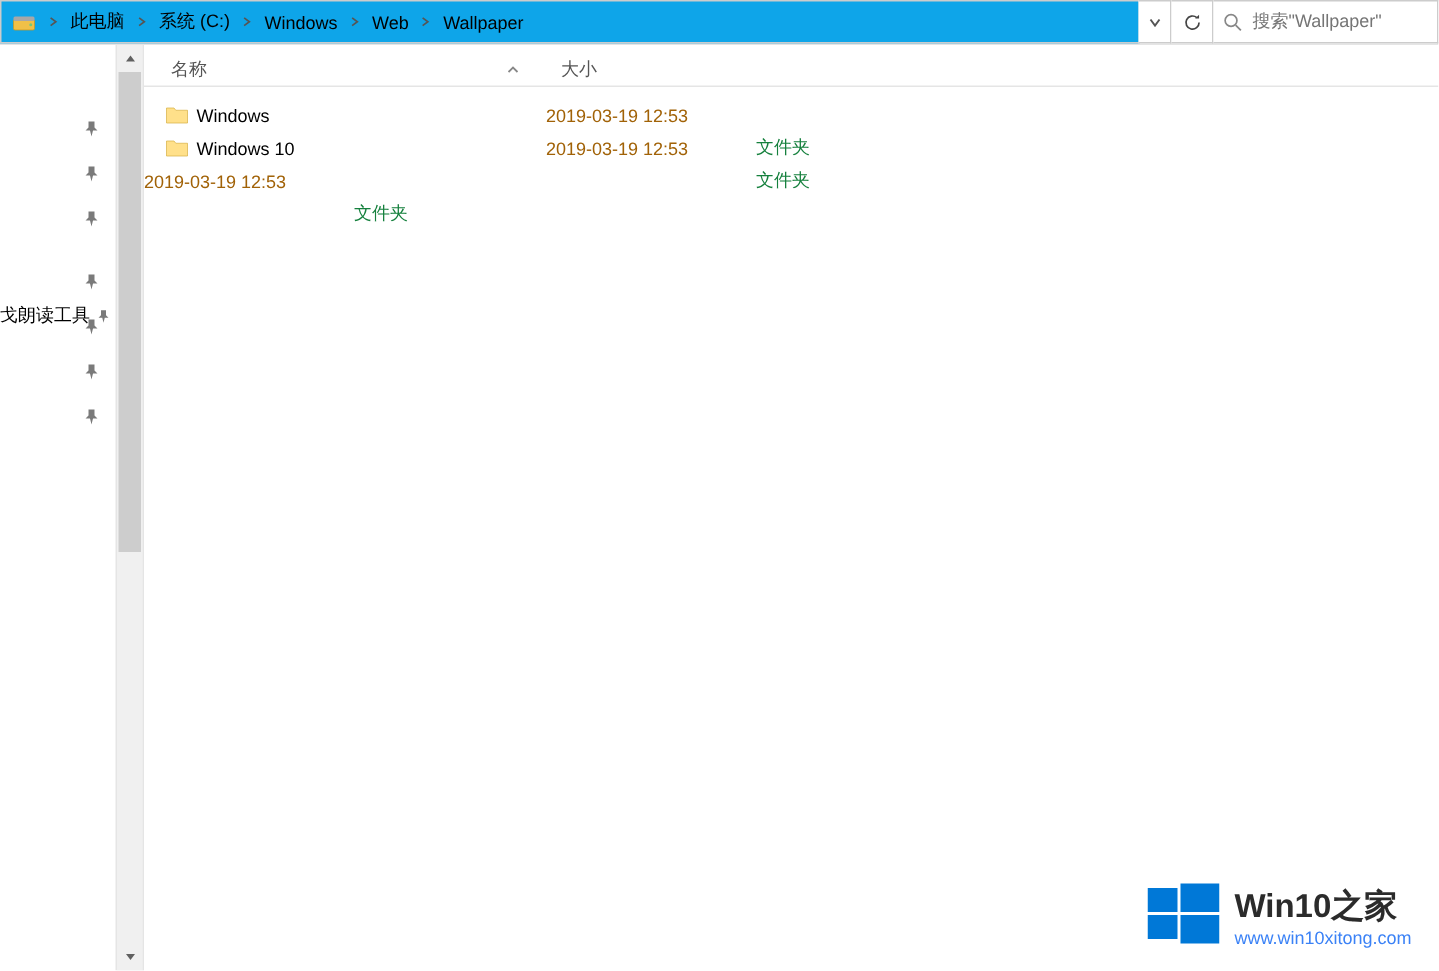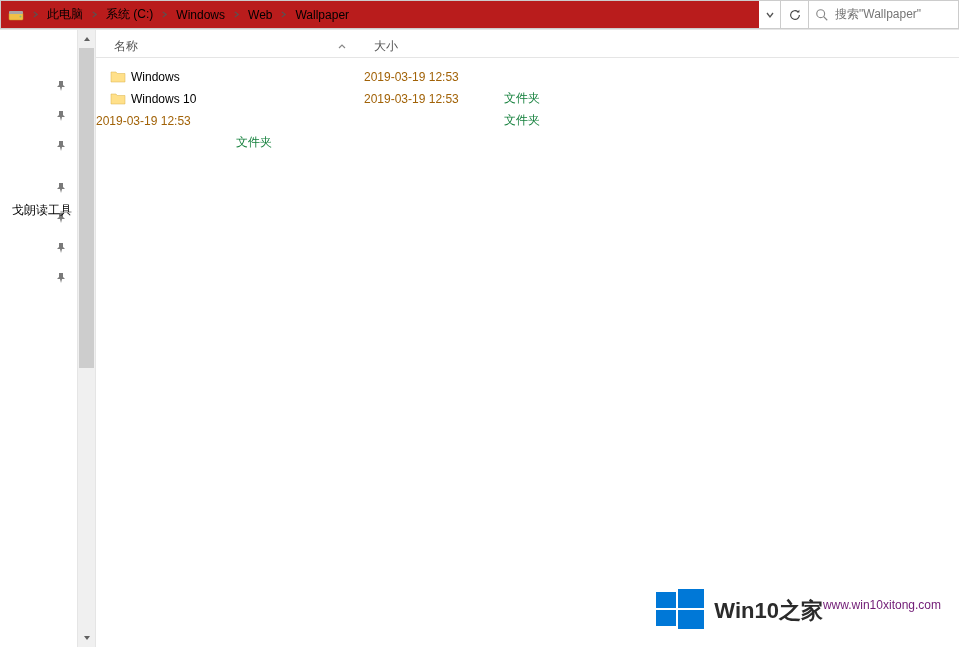--- a/index.html
+++ b/index.html
@@ -19,21 +19,21 @@
       display: flex;
       align-items: stretch;
       height: 30px;
       border-bottom: 1px solid #e5e5e5;
     }
     .address-bar {
       flex: 1;
       display: flex;
       align-items: center;
       border: 1px solid #cccccc;
-      background: #b91c1c;
+      background: #0ea5e9;
       padding: 0 2px;
       margin-right: -1px;
     }
     .drive-icon {
       width: 18px;
       height: 18px;
       margin: 0 4px;
       display: flex;
       align-items: center;
       justify-content: center;
@@ -127,21 +127,20 @@
     .sidebar-text-item {
       position: absolute;
       left: 0px;
       top: 172px;
       font-size: 12px;
       color: #000;
       white-space: nowrap;
       display: flex;
       align-items: center;
       gap: 4px;
-      margin-left: 12px;
     }
     
     
     .vscroll {
       width: 18px;
       background: #f0f0f0;
       display: flex;
       flex-direction: column;
       border-right: 1px solid #e5e5e5;
     }
@@ -225,23 +224,23 @@
     
     .watermark {
       position: absolute;
       right: 18px;
       bottom: 10px;
       display: flex;
       align-items: center;
       gap: 10px;
     }
     .wm-logo svg { width: 48px; height: 48px; }
-    .wm-text { display: flex; flex-direction: row; line-height: 1.2; }
+    .wm-text { display: flex; flex-direction: column; line-height: 1.2; }
     .wm-title { font-size: 22px; font-weight: 600; color: #2b2b2b; }
-    .wm-url { font-size: 12px; color: #701a75; }
+    .wm-url { font-size: 12px; color: #3b82f6; }
   </style>
 </head>
 <body>
 
 <div class="address-row">
   <div class="address-bar">
     <span class="drive-icon">
       <svg viewBox="0 0 16 16">
           <rect x="1" y="6" width="14" height="7" rx="1" fill="#f0c048" stroke="#c99a1d" stroke-width="0.5"></rect>
           <rect x="1" y="4" width="14" height="3" rx="1" fill="#a7a7a7"></rect>

